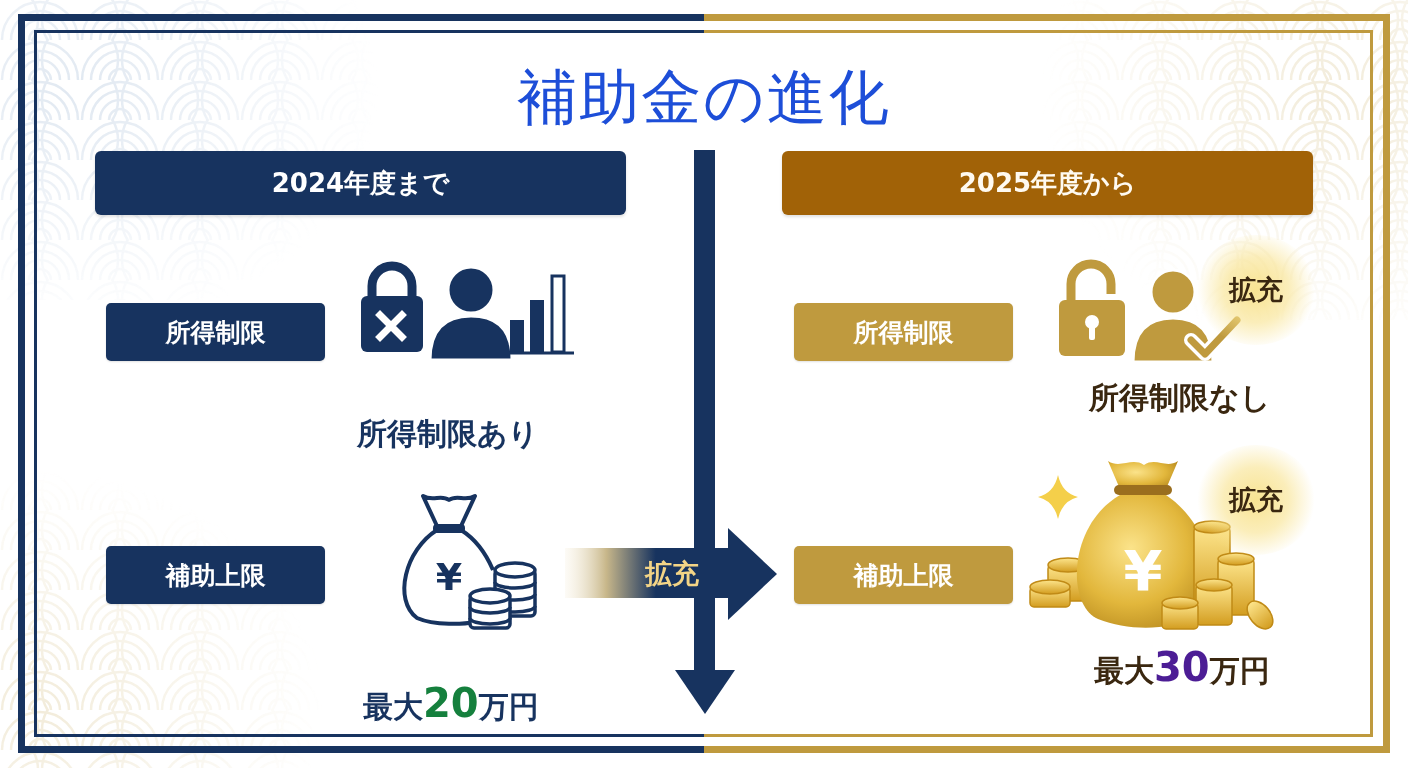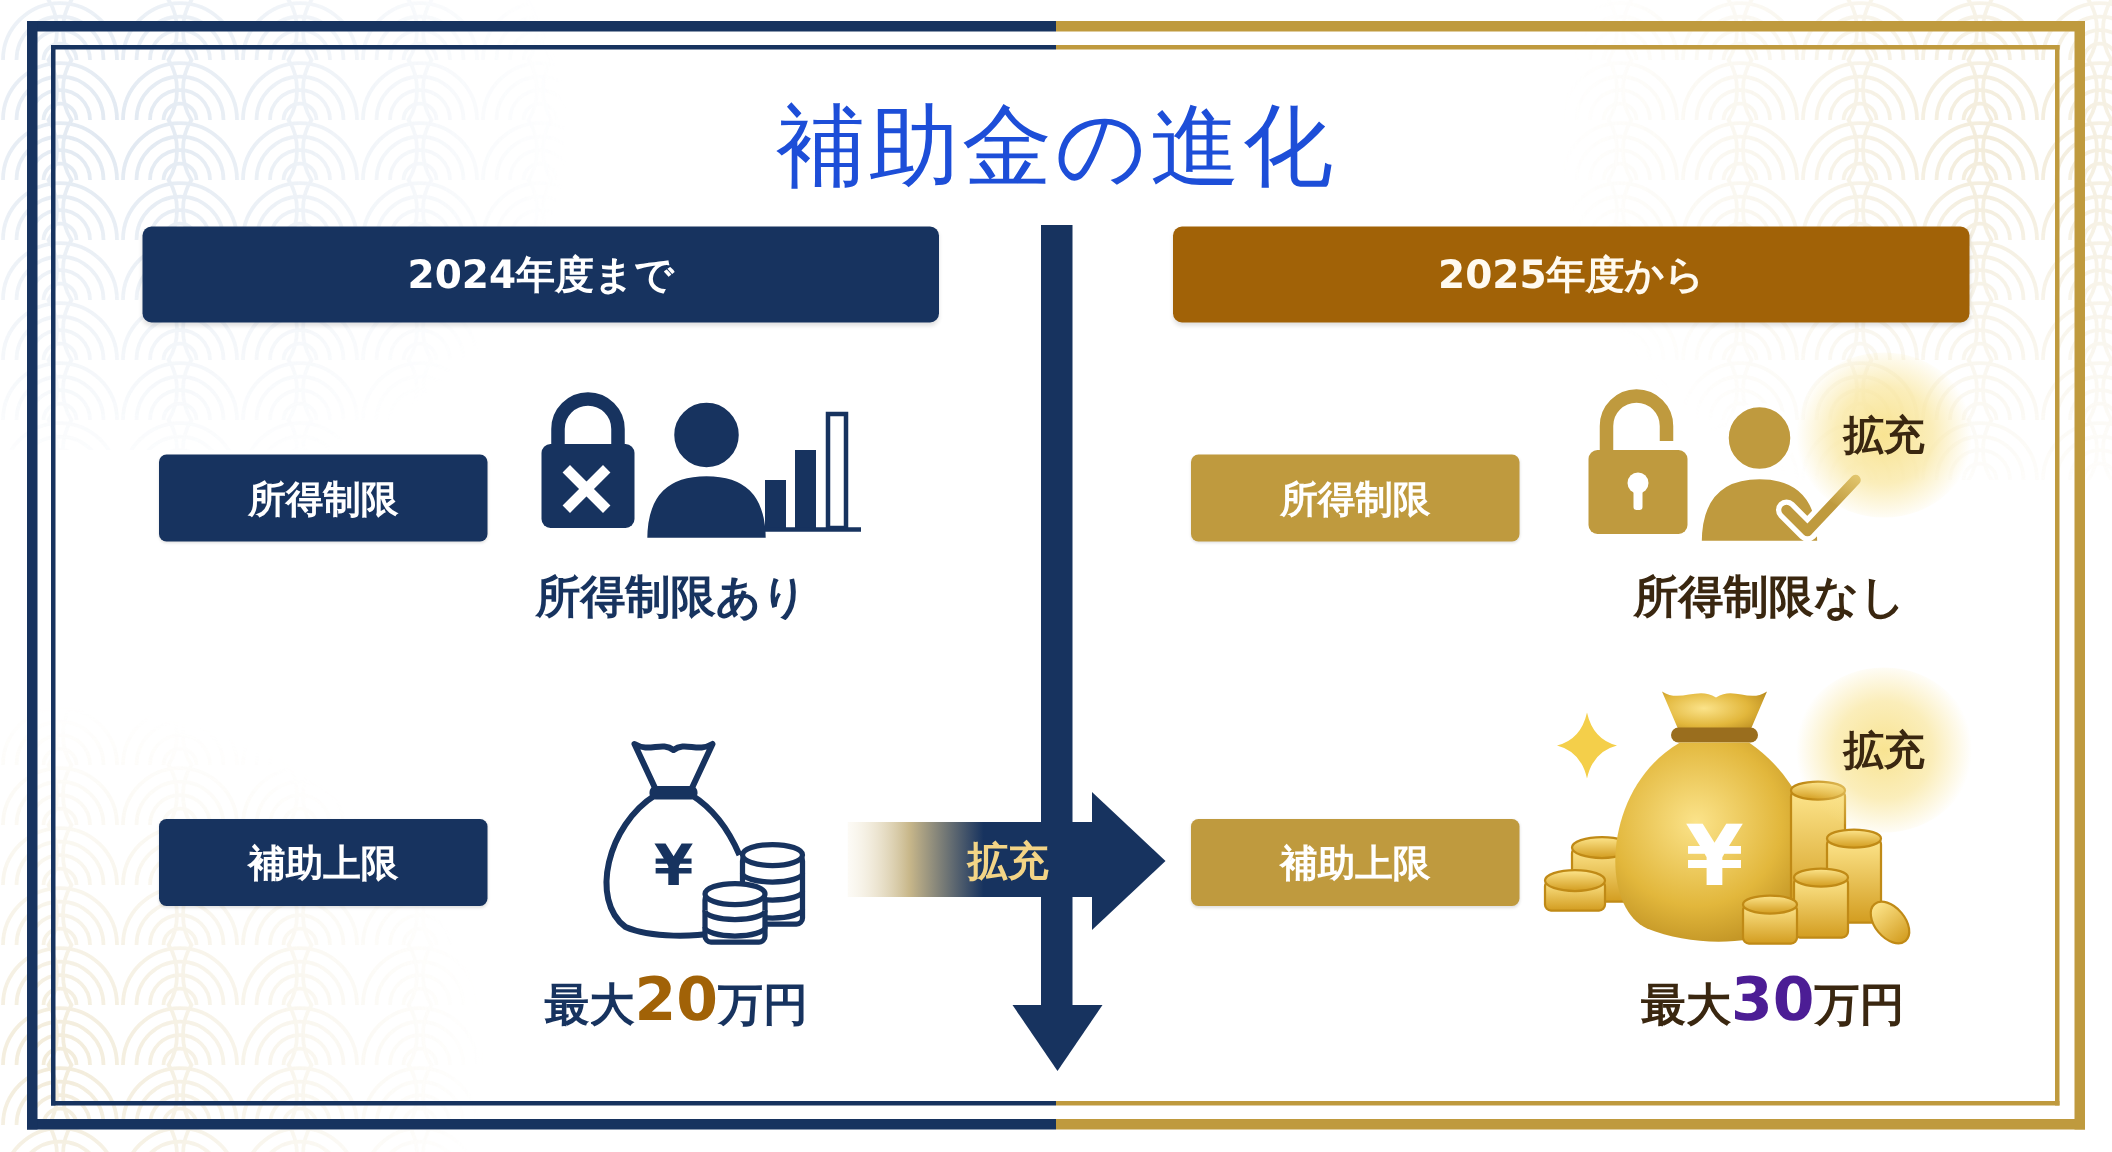--- a/index.html
+++ b/index.html
@@ -31,24 +31,24 @@
 
   .label {
     height: 58px; width: 219px; border-radius: 5px; color: #fff;
     font-size: 25px; font-weight: bold; display: flex; align-items: center; justify-content: center;
     box-shadow: 0 1px 2px rgba(0,0,0,0.12);
   }
   .label-navy { background: #17335f; }
   .label-gold { background: #bf9a3e; }
 
   .caption { font-size: 30px; font-weight: bold; white-space: nowrap; }
-  .cap-navy { color: #17335f; }
+  .cap-navy { color: #17335f; margin-top: 36px; }
   .cap-brown { color: #3a2710; margin-left: 44px; }
   .big-num { font-size: 40px; }
-  .num-navy { color: #a16207; }
+  .num-navy { color: #15803d; }
   .num-gold { color: #4c1d95; }
 
   .badge {
     width: 120px; height: 110px; border-radius: 50%;
     background: radial-gradient(circle, rgba(248,226,140,0.95) 0%, rgba(248,226,140,0.6) 40%, rgba(255,255,255,0) 72%);
     display: flex; align-items: center; justify-content: center;
     font-size: 27px; font-weight: bold; color: #3a2710;
   }
   .arrow-label { font-size: 27px; font-weight: bold; color: #f3d486; }
 </style>

